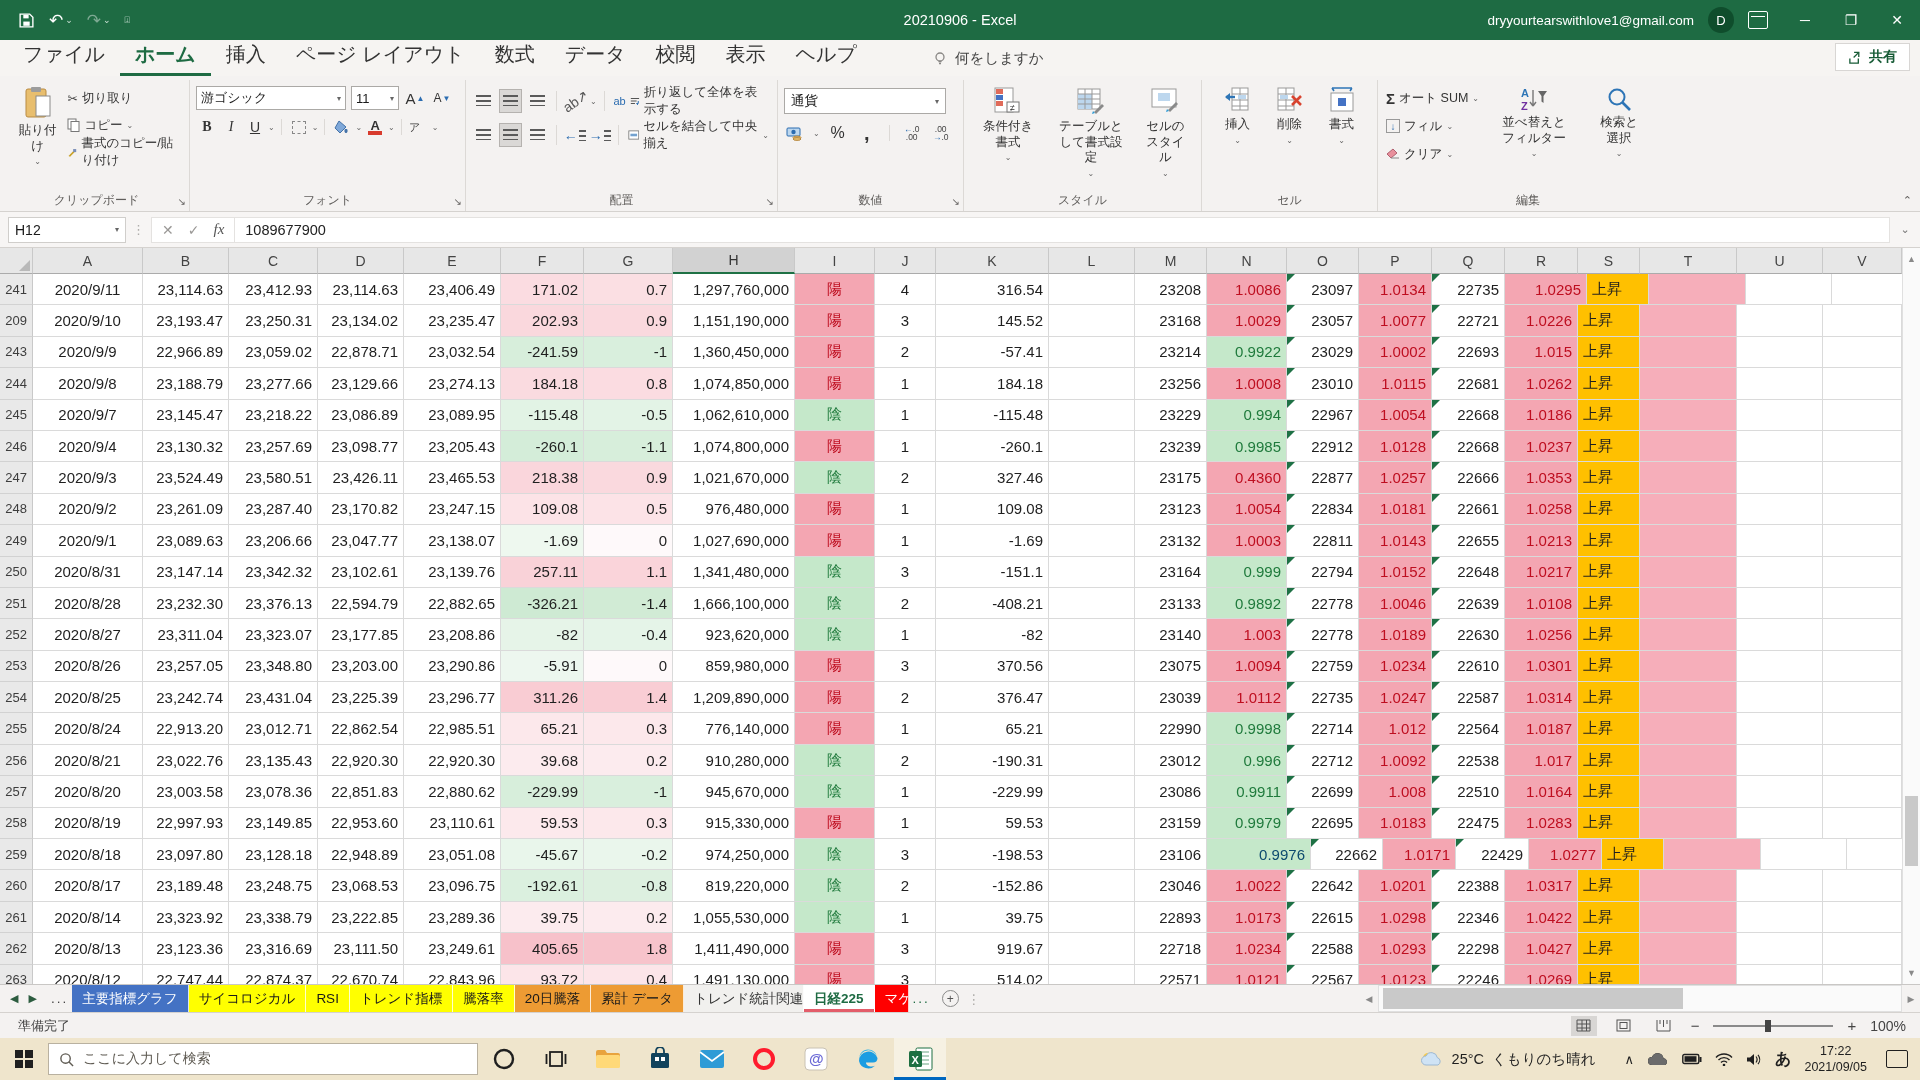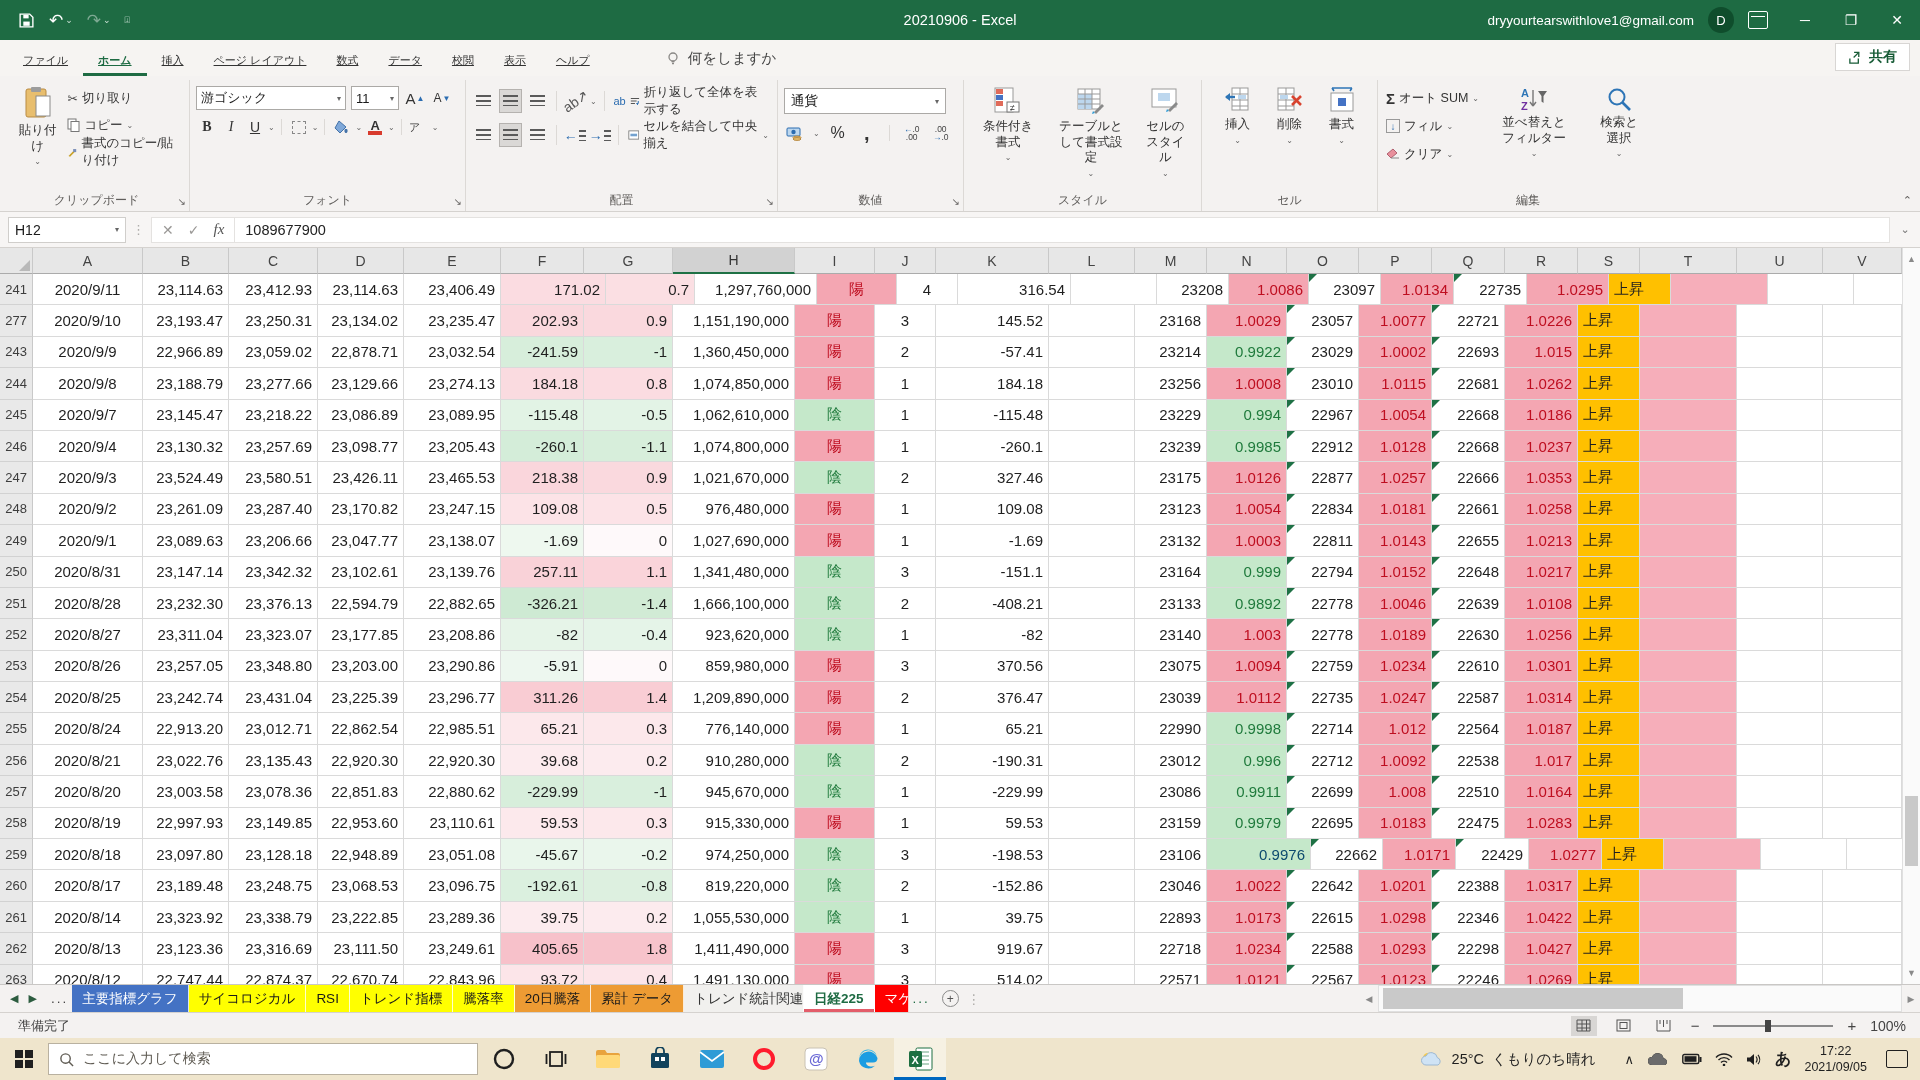--- a/index.html
+++ b/index.html
@@ -19,21 +19,21 @@
   .tb-acct { font-size:13.5px; }
   .tb-avatar { width:26px; height:26px; border-radius:50%; background:#0F4D2C; color:#fff; font-size:13px;
     display:flex; align-items:center; justify-content:center; }
   .tb-ribbonopt { width:20px; height:18px; border:1.5px solid #fff; border-radius:2px; position:relative;}
   .tb-ribbonopt::after{content:"";position:absolute;left:2px;right:2px;top:4px;border-top:1.5px solid #fff;}
   .wbtns { display:flex; }
   .wbtn { width:46px; height:40px; display:flex; align-items:center; justify-content:center; font-size:14px;}
 
   
   .menubar { height:36px; background:#F6F4F2; display:flex; align-items:flex-end; flex:none; position:relative;}
-  .mtab { padding:7px 15px 8px; font-size:11px; color:#333; cursor:default;text-decoration:underline; }
+  .mtab { padding:7px 15px 8px; font-size:20px; color:#333; cursor:default; }
   .mtab.file { margin-left:8px; }
   .mtab.active { font-weight:bold; color:#1E6B43; border-bottom:3px solid #1E6B43; padding-bottom:5px;}
   .tellme { display:flex; align-items:center; gap:7px; margin-left:60px; padding-bottom:8px; color:#444; font-size:14.5px;}
   .share-btn { position:absolute; right:10px; top:3px; display:flex; align-items:center; gap:6px;
     background:#fff; border:1px solid #d8d6d4; padding:4px 12px; font-size:14px; color:#185C37; font-weight:bold;}
 
   
   .ribbon { height:136px; background:#F4F2F1; border-bottom:1px solid #D5D2CF; display:flex; flex:none; padding:4px 4px 0 4px; position:relative;}
   .rgroup { display:flex; flex-direction:column; position:relative; border-right:1px solid #DCD9D6; padding:2px 6px 0 6px;}
   .rgroup-body { flex:1; display:flex; align-items:flex-start; }
@@ -526,40 +526,40 @@
           <div class="hdr-cell" style="width: 86px;">U</div>
           <div class="hdr-cell" style="width: 79px;">V</div>
         </div>
         <div class="grow">
           <div class="rownum" style="width: 33px;">241</div>
           <div class="cell c" style="width: 110px;">2020/9/11</div>
           <div class="cell r" style="width: 86px;">23,114.63</div>
           <div class="cell r" style="width: 89px;">23,412.93</div>
           <div class="cell r" style="width: 86px;">23,114.63</div>
           <div class="cell r" style="width: 97px;">23,406.49</div>
-          <div class="cell r" style="width: 105px; background: rgba(243, 160, 173, 0.37); padding-left: 40px;">171.02</div>
+          <div class="cell r" style="width: 83px; background: rgba(243, 160, 173, 0.37); padding-left: 40px;">171.02</div>
           <div class="cell r" style="width: 89px; background: rgba(243, 160, 173, 0.34);">0.7</div>
           <div class="cell r" style="width: 122px;">1,297,760,000</div>
           <div class="cell c" style="width: 80px; background: rgb(244, 166, 178); color: rgb(190, 14, 32);">陽</div>
           <div class="cell c" style="width: 61px;">4</div>
           <div class="cell r" style="width: 113px;">316.54</div>
           <div class="cell r" style="width: 86px;"></div>
           <div class="cell r" style="width: 72px;">23208</div>
           <div class="cell r" style="width: 80px; background: rgb(244, 166, 178); color: rgb(190, 14, 32);">1.0086</div>
           <div class="cell r" style="width: 72px;">23097<span class="tri"></span></div>
           <div class="cell r" style="width: 73px; background: rgb(244, 166, 178); color: rgb(190, 14, 32);">1.0134</div>
           <div class="cell r" style="width: 73px;">22735<span class="tri"></span></div>
           <div class="cell r" style="width: 82px; background: rgb(244, 166, 178); color: rgb(190, 14, 32);">1.0295</div>
           <div class="cell " style="width: 62px; background: rgb(255, 192, 0);">上昇</div>
           <div class="cell " style="width: 97px; background: rgb(246, 174, 186);"></div>
           <div class="cell " style="width: 86px;"></div>
           <div class="cell " style="width: 79px;"></div>
         </div>
         <div class="grow">
-          <div class="rownum" style="width: 33px;">277</div>
+          <div class="rownum" style="width: 33px;">209</div>
           <div class="cell c" style="width: 110px;">2020/9/10</div>
           <div class="cell r" style="width: 86px;">23,193.47</div>
           <div class="cell r" style="width: 89px;">23,250.31</div>
           <div class="cell r" style="width: 86px;">23,134.02</div>
           <div class="cell r" style="width: 97px;">23,235.47</div>
           <div class="cell r" style="width: 83px; background: rgba(243, 160, 173, 0.41);">202.93</div>
           <div class="cell r" style="width: 89px; background: rgba(243, 160, 173, 0.4);">0.9</div>
           <div class="cell r" style="width: 122px;">1,151,190,000</div>
           <div class="cell c" style="width: 80px; background: rgb(244, 166, 178); color: rgb(190, 14, 32);">陽</div>
           <div class="cell c" style="width: 61px;">3</div>
@@ -684,21 +684,21 @@
           <div class="cell r" style="width: 86px;">23,426.11</div>
           <div class="cell r" style="width: 97px;">23,465.53</div>
           <div class="cell r" style="width: 83px; background: rgba(243, 160, 173, 0.43);">218.38</div>
           <div class="cell r" style="width: 89px; background: rgba(243, 160, 173, 0.4);">0.9</div>
           <div class="cell r" style="width: 122px;">1,021,670,000</div>
           <div class="cell c" style="width: 80px; background: rgb(197, 232, 202); color: rgb(31, 122, 60);">陰</div>
           <div class="cell c" style="width: 61px;">2</div>
           <div class="cell r" style="width: 113px;">327.46</div>
           <div class="cell r" style="width: 86px;"></div>
           <div class="cell r" style="width: 72px;">23175</div>
-          <div class="cell r" style="width: 80px; background: rgb(244, 166, 178); color: rgb(190, 14, 32);">1.0126</div>
+          <div class="cell r" style="width: 80px; background: rgb(244, 166, 178); color: rgb(190, 14, 32);">0.4360</div>
           <div class="cell r" style="width: 72px;">22877<span class="tri"></span></div>
           <div class="cell r" style="width: 73px; background: rgb(244, 166, 178); color: rgb(190, 14, 32);">1.0257</div>
           <div class="cell r" style="width: 73px;">22666<span class="tri"></span></div>
           <div class="cell r" style="width: 73px; background: rgb(244, 166, 178); color: rgb(190, 14, 32);">1.0353</div>
           <div class="cell " style="width: 62px; background: rgb(255, 192, 0);">上昇</div>
           <div class="cell " style="width: 97px; background: rgb(246, 174, 186);"></div>
           <div class="cell " style="width: 86px;"></div>
           <div class="cell " style="width: 79px;"></div>
         </div>
         <div class="grow">

